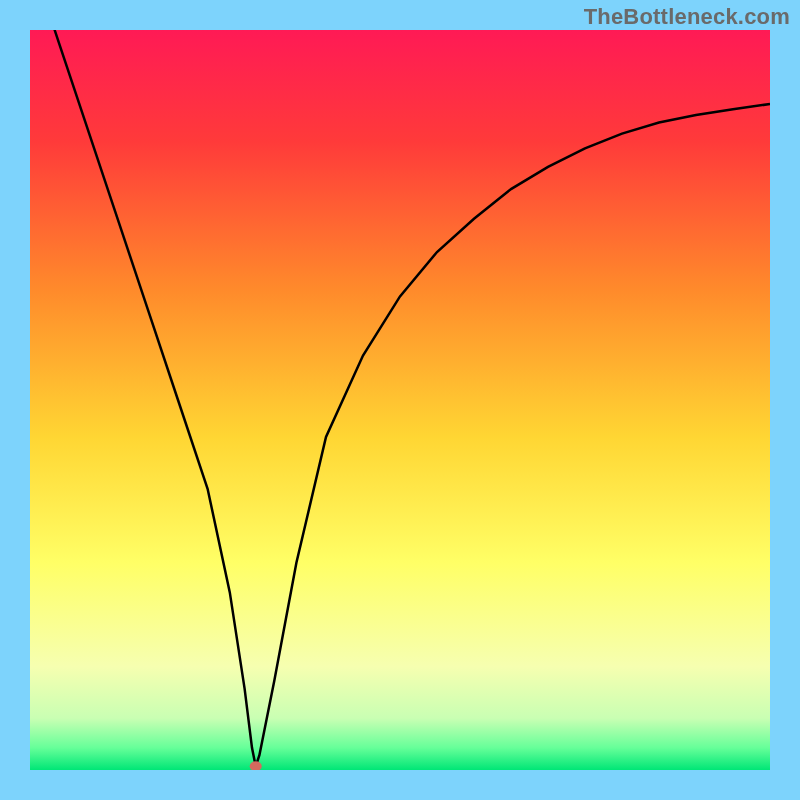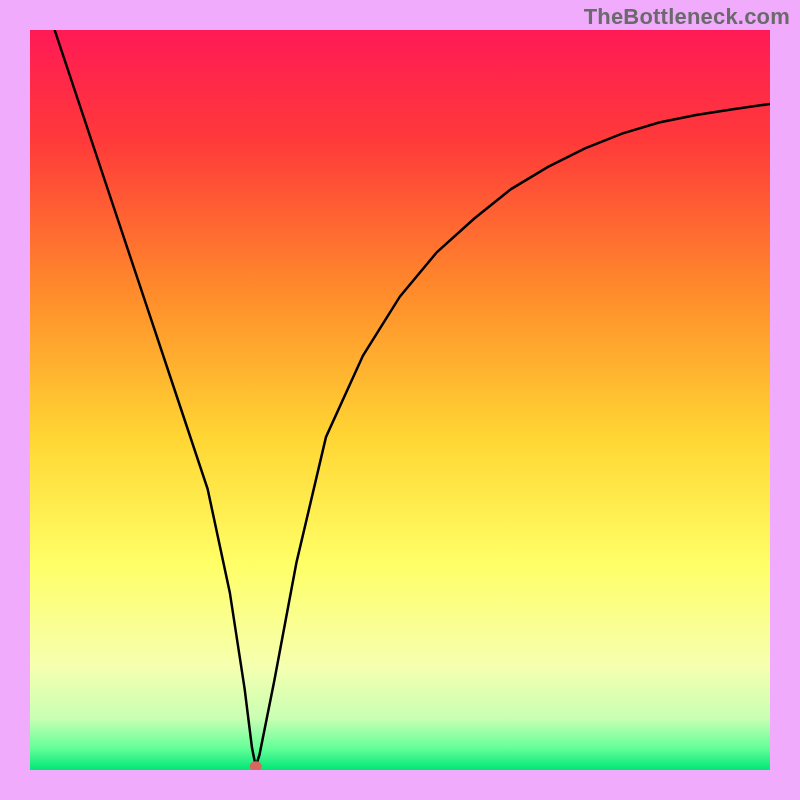--- a/index.html
+++ b/index.html
@@ -7,21 +7,21 @@
     padding: 0;
     width: 800px;
     height: 800px;
     background: #000;
     font-family: Arial, Helvetica, sans-serif;
   }
   .canvas {
     position: relative;
     width: 800px;
     height: 800px;
-    background: #f0abfc;
+    background: #7dd3fc;
   }
   .plot-area {
     position: absolute;
     left: 30px;
     top: 30px;
     width: 740px;
     height: 740px;
     overflow: hidden;
   }
   .watermark {

